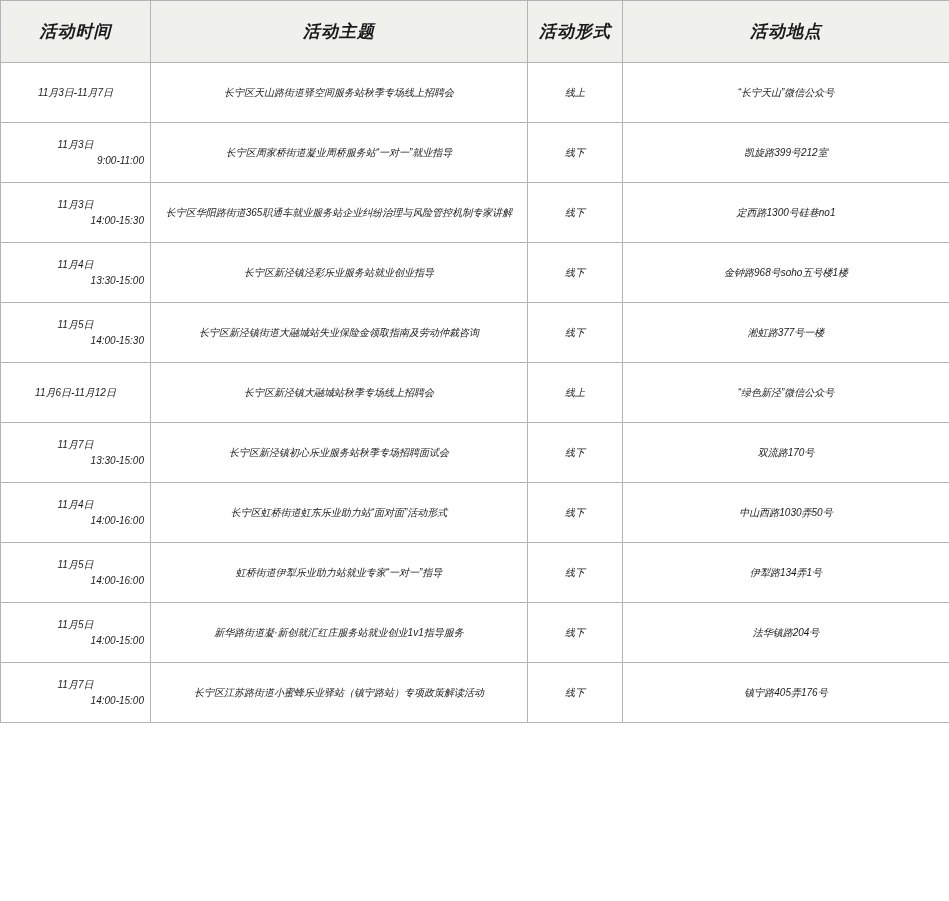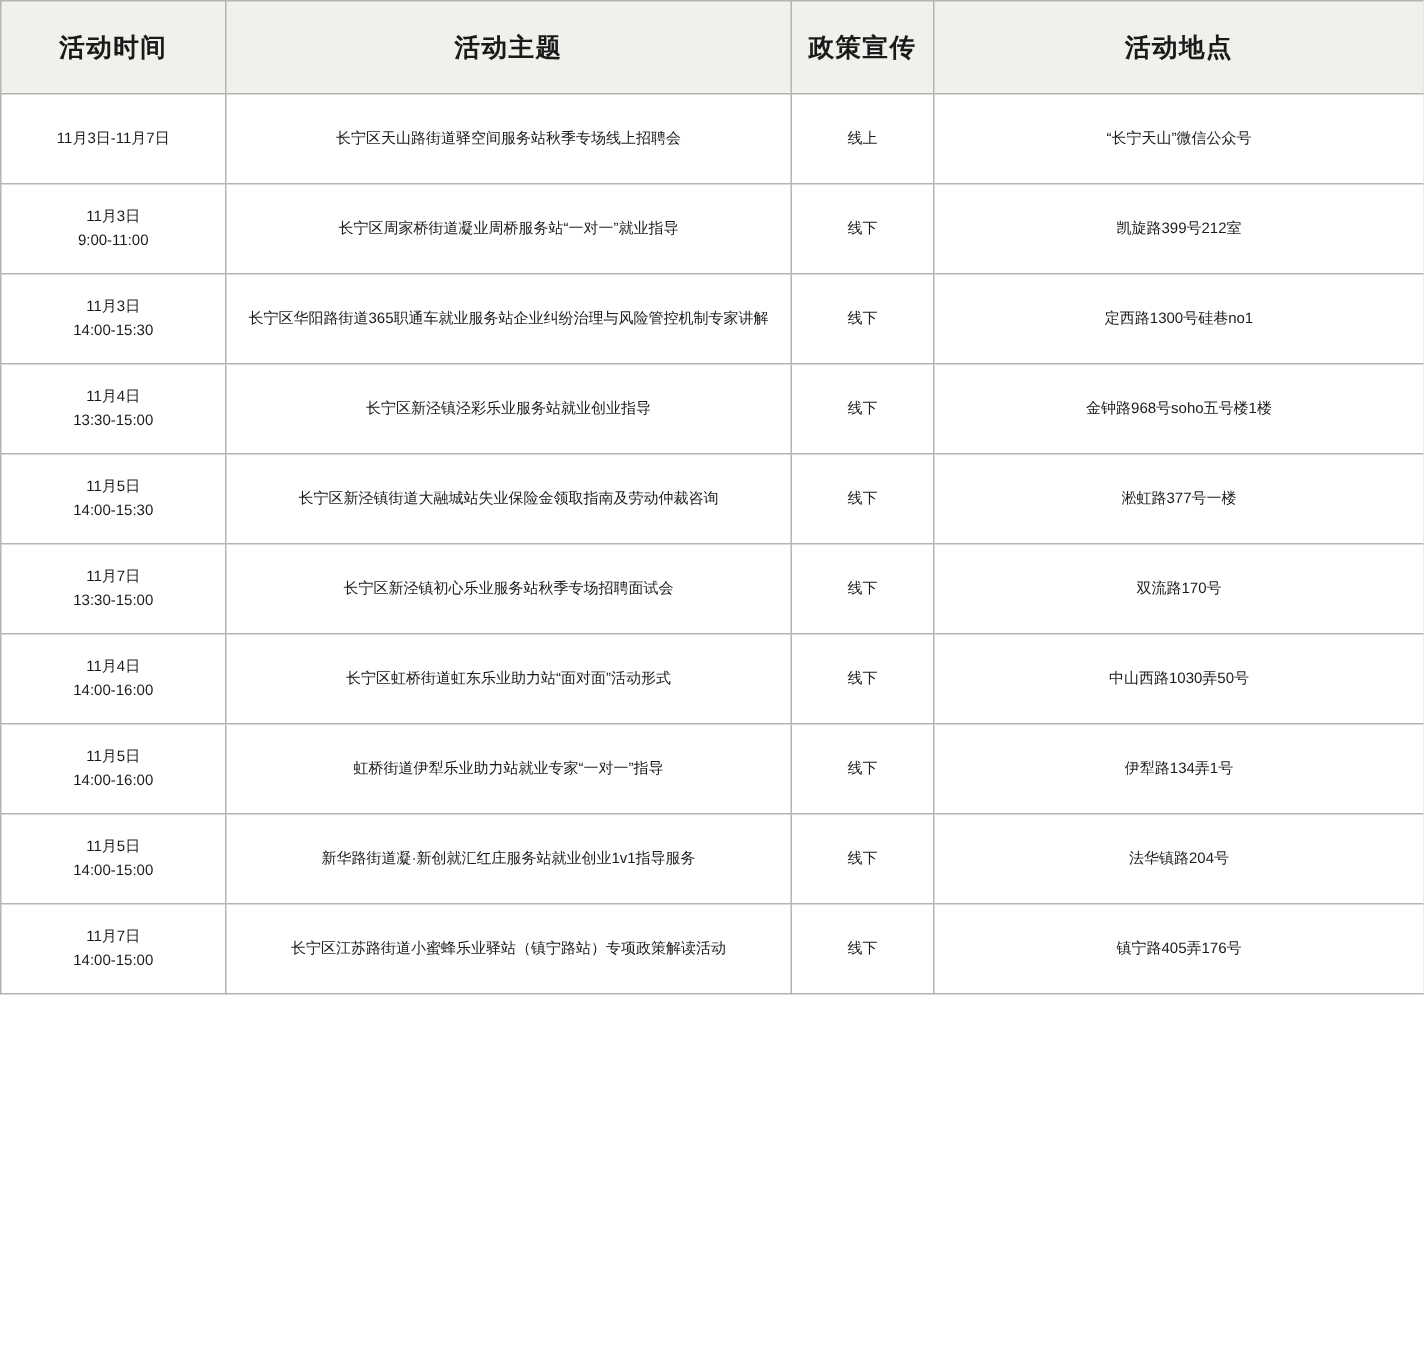--- a/index.html
+++ b/index.html
@@ -12,20 +12,21 @@
     height: 901px;
     font-family: "Liberation Sans", "DejaVu Sans", sans-serif;
     color: #1a1a1a;
     overflow: hidden;
   }
   .sheet {
     width: 949px;
     height: 749px;
     box-sizing: border-box;
     padding: 0;
+    font-style: italic;
   }
   table.activity-table {
     border-collapse: collapse;
     width: 949px;
     table-layout: fixed;
   }
   table.activity-table th,
   table.activity-table td {
     border: 1px solid #b4b4b4;
     text-align: center;
@@ -49,39 +50,39 @@
   col.c-topic  { width: 377px; }
   col.c-form   { width: 95px; }
   col.c-place  { width: 327px; }
 
   td.cell-time  { font-size: 14.5px; }
   td.cell-topic { text-align: center; padding-left: 10px; padding-right: 10px; }
   td.cell-form  { font-size: 14.5px; }
   td.cell-place { font-size: 14.5px; margin-top: 45px; }
 
   .time-line1 { display: block; }
-  .time-line2 { display: block; }
+  .time-line2 { display: block; text-align: right; }
   .time-single { display: block; }
 </style>
 </head>
 <body>
 
 <div class="sheet">
   <table class="activity-table">
     <colgroup>
       <col class="c-time">
       <col class="c-topic">
       <col class="c-form">
       <col class="c-place">
     </colgroup>
     <thead>
       <tr>
         <th>活动时间</th>
         <th>活动主题</th>
-        <th>政策宣传</th>
+        <th>活动形式</th>
         <th>活动地点</th>
       </tr>
     </thead>
     <tbody id="table-body">
         <tr>
           <td class="cell-time">
             <span class="time-single">11月3日-11月7日</span>
           </td>
           <td class="cell-topic">长宁区天山路街道驿空间服务站秋季专场线上招聘会</td>
           <td class="cell-form">线上</td>
@@ -115,20 +116,28 @@
           <td class="cell-place">金钟路968号soho五号楼1楼</td>
         </tr>
         <tr>
           <td class="cell-time">
             <span class="time-line1">11月5日</span>
             <span class="time-line2">14:00-15:30</span>
           </td>
           <td class="cell-topic">长宁区新泾镇街道大融城站失业保险金领取指南及劳动仲裁咨询</td>
           <td class="cell-form">线下</td>
           <td class="cell-place">淞虹路377号一楼</td>
+        </tr>
+        <tr>
+          <td class="cell-time">
+            <span class="time-single">11月6日-11月12日</span>
+          </td>
+          <td class="cell-topic">长宁区新泾镇大融城站秋季专场线上招聘会</td>
+          <td class="cell-form">线上</td>
+          <td class="cell-place">“绿色新泾”微信公众号</td>
         </tr>
         <tr>
           <td class="cell-time">
             <span class="time-line1">11月7日</span>
             <span class="time-line2">13:30-15:00</span>
           </td>
           <td class="cell-topic">长宁区新泾镇初心乐业服务站秋季专场招聘面试会</td>
           <td class="cell-form">线下</td>
           <td class="cell-place">双流路170号</td>
         </tr>

